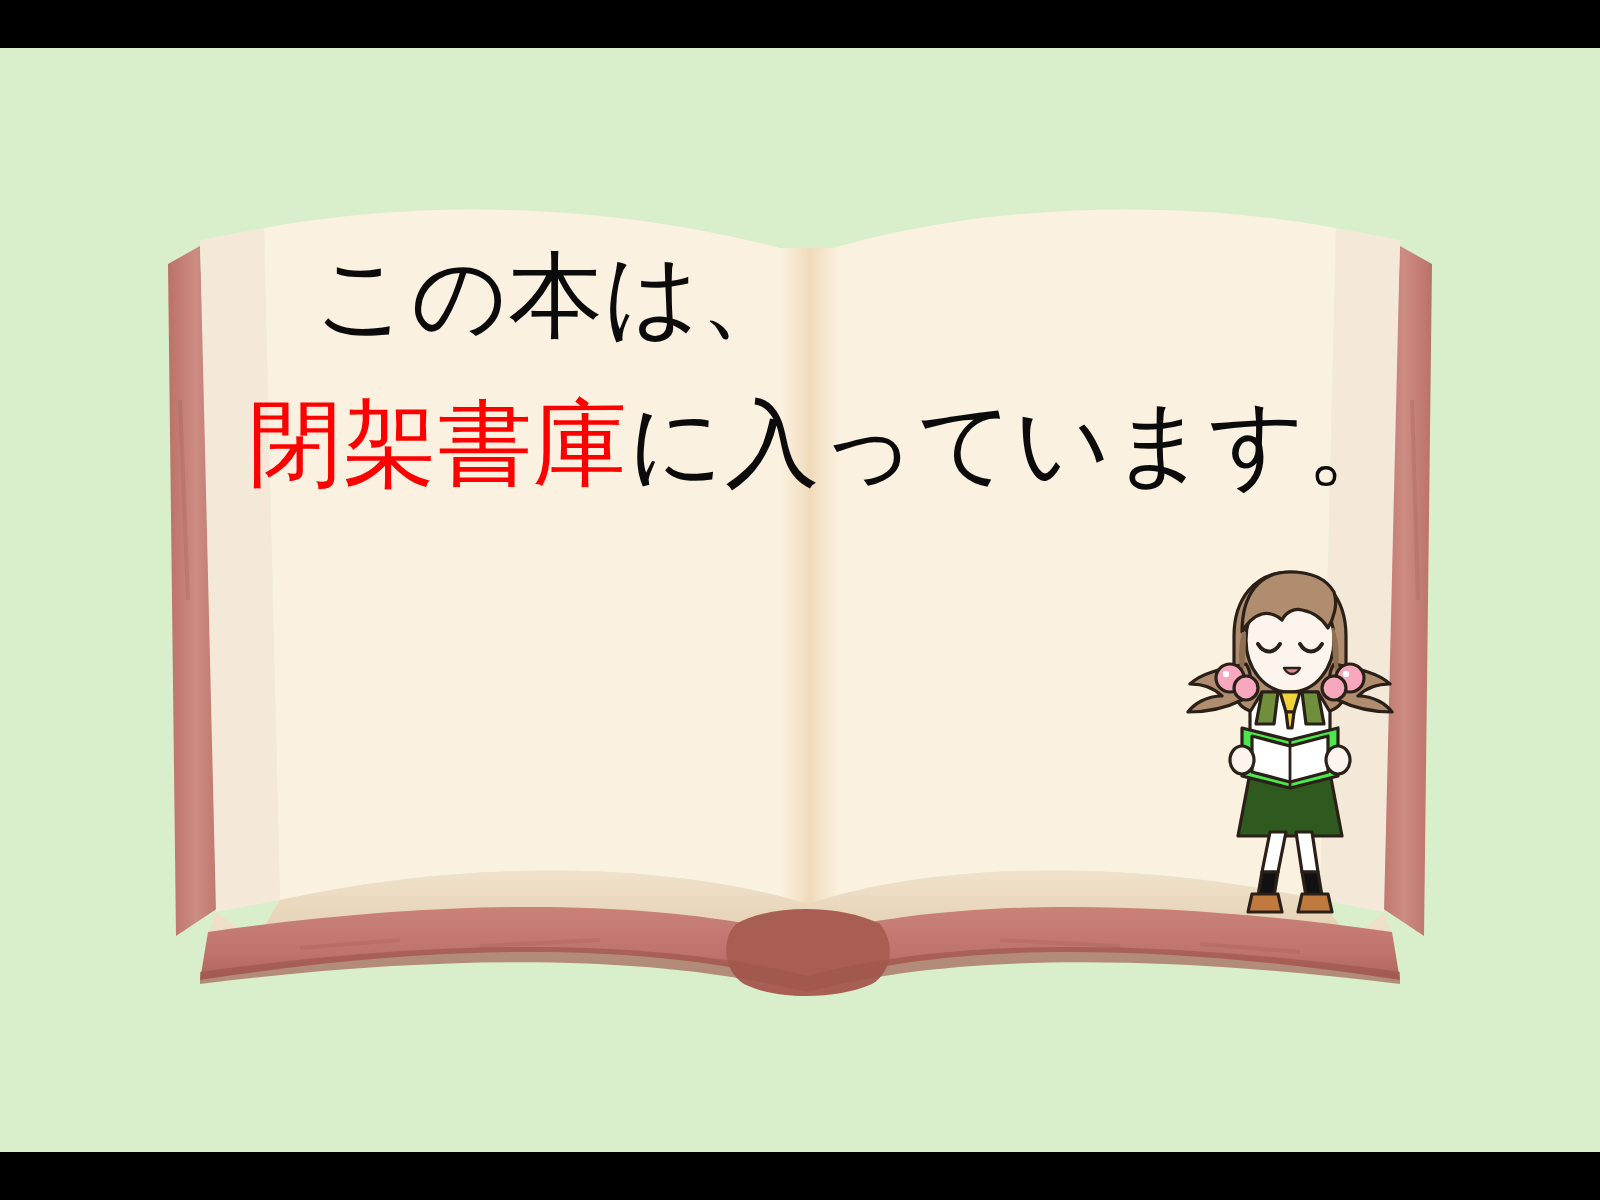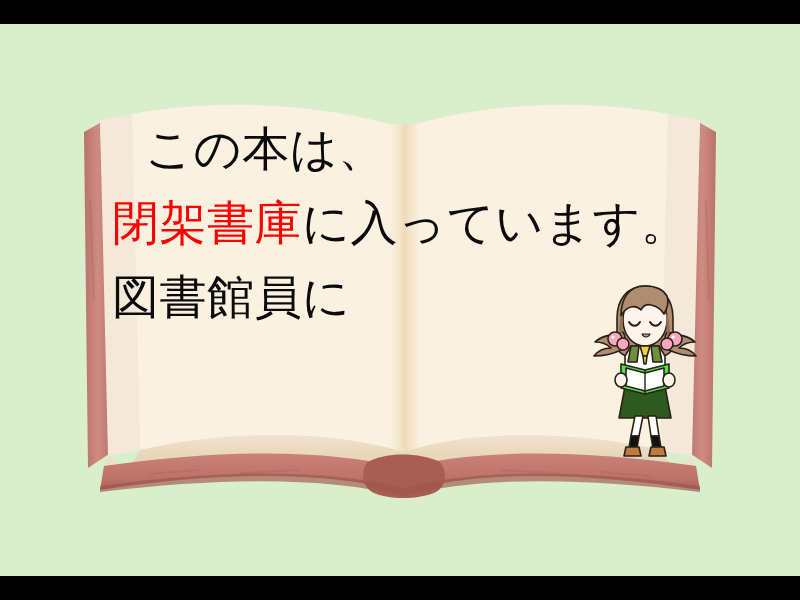--- a/index.html
+++ b/index.html
@@ -34,21 +34,21 @@
   #book-layer {
     position: absolute;
     left: 0; top: 0;
     width: 800px; height: 600px;
   }
   #book-svg { display: block; }
 
   
   #text-block {
     position: absolute;
-    left: 0;
+    left: 12px;
     top: 112px;
     width: 704px;
     z-index: 30;
     pointer-events: none;
   }
   .line {
     font-size: 47px;
     line-height: 74px;
     letter-spacing: 0.5px;
     color: #0b0b0b;
@@ -180,23 +180,20 @@
       </g>
     </svg>
   </div>
 
   <div id="text-block">
     <div class="line indent">
       <span>この本は、</span>
     </div>
     <div class="line flush">
       <span class="hi">閉架書庫</span><span>に入っています。</span>
-    </div>
-    <div class="line flush">
-      <span>図書館員に</span>
     </div>
   </div>
 
   <div id="girl">
     <svg width="104" height="184" viewBox="0 0 104 184" xmlns="http://www.w3.org/2000/svg">
       <g stroke="#2a2018" stroke-width="1.6" stroke-linejoin="round" stroke-linecap="round">
 
         <g>
           <path d="M 52,10
                    C 34,10 24,24 24,42

